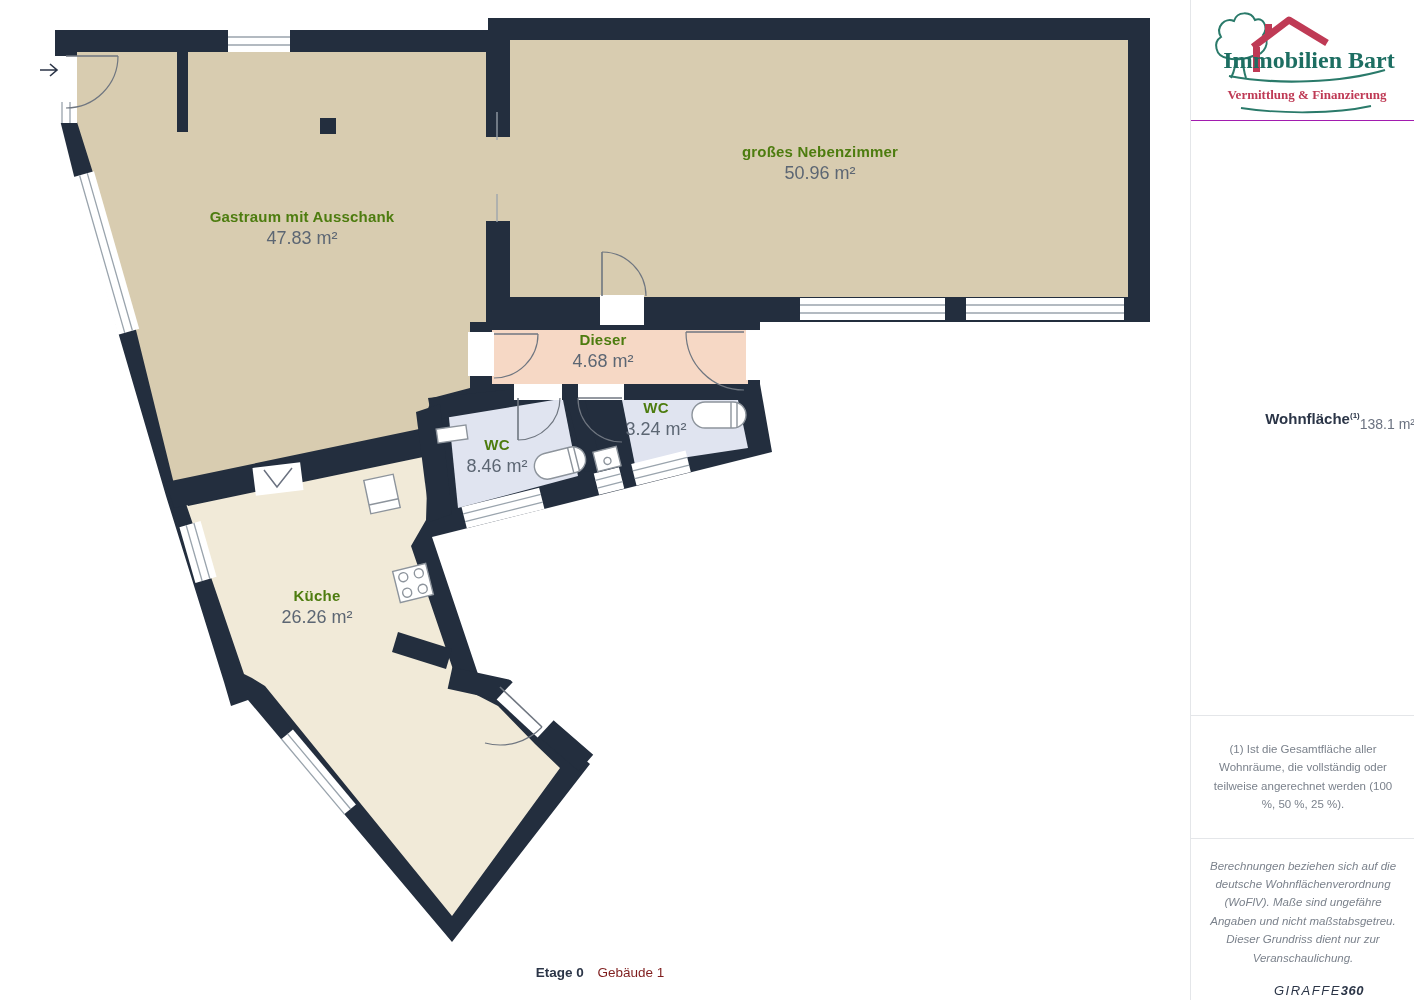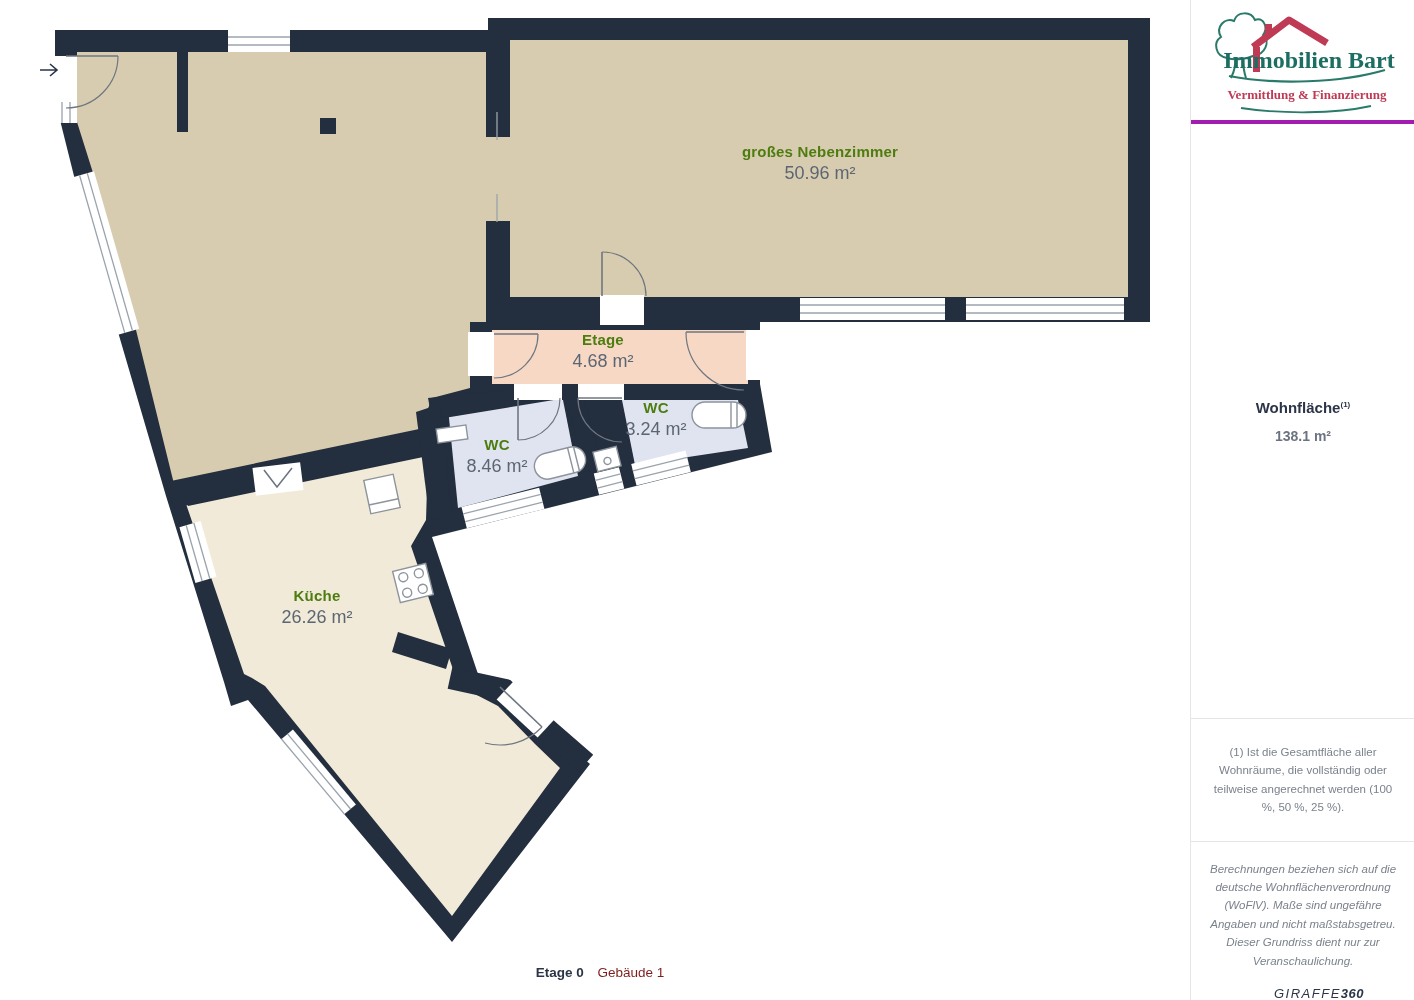--- a/index.html
+++ b/index.html
@@ -7,25 +7,25 @@
   .stage{position:relative;width:1414px;height:1000px;background:#fff;}
   .plan-wrap{position:absolute;left:0;top:0;width:1190px;height:1000px;}
   .room-label{position:absolute;text-align:center;pointer-events:none;}
   .room-label .rname{font-weight:bold;font-size:15px;color:#4d7c0f;letter-spacing:.2px;}
   .room-label .rarea{font-size:18px;color:#5c6673;margin-top:3px;}
   .floor-label{position:absolute;left:440px;top:965px;width:320px;text-align:center;font-size:13.5px;}
   .floor-label .fl{font-weight:bold;color:#2b3547;margin-right:10px;}
   .floor-label .bl{color:#7f1d1d;}
   .sidebar{position:absolute;left:1190px;top:0;width:224px;height:1000px;border-left:1px solid #e4e6e9;
     display:flex;flex-direction:column;background:#fff;}
-  .logo-block{height:145px;border-bottom:4px solid #a21caf;display:flex;align-items:center;justify-content:center;}
-  .mid-block{flex:0 0 594px;display:flex;flex-direction:column;align-items:center;justify-content:center;}
+  .logo-block{height:145px;border-bottom:1px solid #a21caf;display:flex;align-items:center;justify-content:center;}
+  .mid-block{flex:0 0 594px;display:flex;flex-direction:row;align-items:center;justify-content:flex-end;}
   .wohn-title{font-size:15px;font-weight:bold;color:#2b3547;}
   .wohn-title sup{font-size:8px;}
-  .wohn-value{font-size:14px;color:#6b7280;margin-top:12px;font-weight:bold;}
+  .wohn-value{font-size:14px;color:#6b7280;margin-top:12px;}
   .foot-block{border-top:1px solid #e4e6e9;border-bottom:1px solid #e4e6e9;padding:24px 22px;
     font-size:11.5px;line-height:1.6;color:#7b828c;text-align:center;}
   .disc-block{padding:18px 18px 10px 18px;font-size:11.5px;line-height:1.6;color:#7b828c;text-align:center;font-style:italic;}
   .brand{margin-top:14px;text-align:center;font-size:13px;color:#2b3547;letter-spacing:1.5px;}
   .brand .b1{font-weight:400;margin-left:32px;}
   .brand .b2{font-weight:bold;letter-spacing:.5px;}
 </style>
 </head>
 <body>
 
@@ -172,26 +172,30 @@
           <rect x="-17" y="-16" width="34" height="32"></rect>
           <circle cx="-8" cy="-8" r="4.5"></circle>
             <circle cx="8" cy="-8" r="4.5"></circle>
           <circle cx="-8" cy="8" r="4.5"></circle>
             <circle cx="8" cy="8" r="4.5"></circle>
         </g>
       </g>
     </svg>
 
     
+    <div class="room-label" style="left:180px;top:208px;width:244px;">
+      <div class="rname">Gastraum mit Ausschank</div>
+      <div class="rarea">47.83 m²</div>
+    </div>
     <div class="room-label" style="left:700px;top:143px;width:240px;">
       <div class="rname">großes Nebenzimmer</div>
       <div class="rarea">50.96 m²</div>
     </div>
     <div class="room-label" style="left:523px;top:331px;width:160px;">
-      <div class="rname">Etage</div>
+      <div class="rname">Dieser</div>
       <div class="rarea">4.68 m²</div>
     </div>
     <div class="room-label" style="left:576px;top:399px;width:160px;">
       <div class="rname">WC</div>
       <div class="rarea">3.24 m²</div>
     </div>
     <div class="room-label" style="left:417px;top:436px;width:160px;">
       <div class="rname">WC</div>
       <div class="rarea">8.46 m²</div>
     </div>

